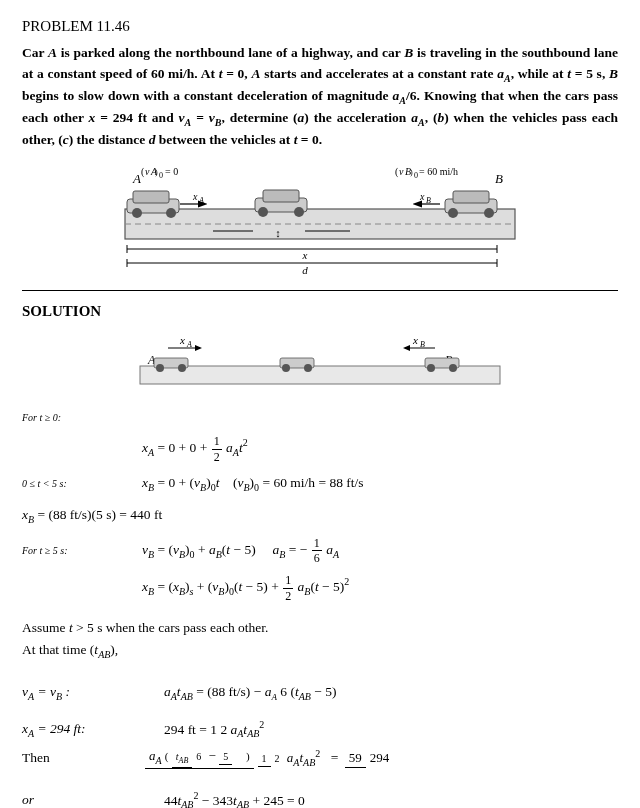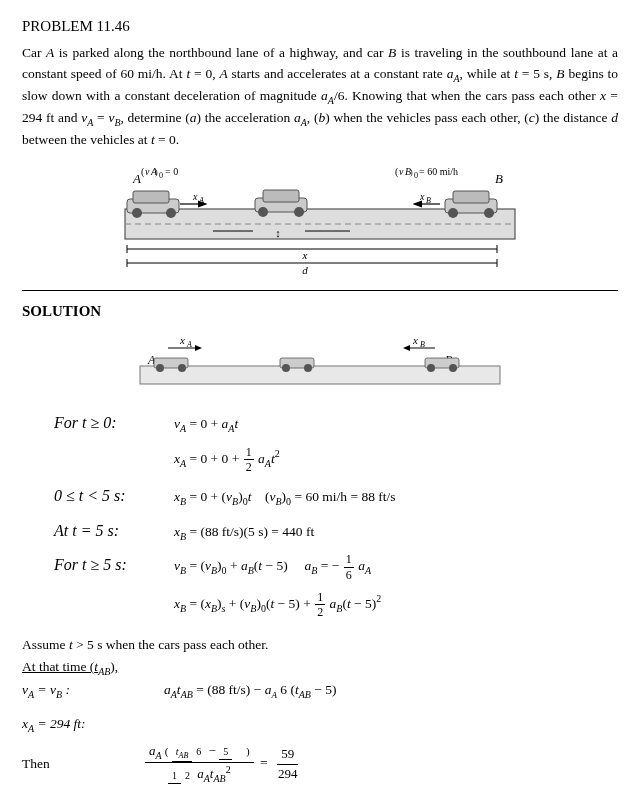--- a/index.html
+++ b/index.html
@@ -14,20 +14,21 @@
     }
     .problem-title {
       font-weight: normal;
       font-size: 15px;
       margin-bottom: 8px;
     }
     .problem-text {
       font-size: 13.5px;
       line-height: 1.55;
       text-align: justify;
+      font-weight: bold;
     }
     .problem-text em, .solution-body em { font-style: italic; }
     .diagram-container {
       display: flex;
       justify-content: center;
       margin: 10px 0 14px 0;
     }
     .divider {
       border: none;
       border-top: 1.5px solid #000;
@@ -46,22 +47,21 @@
     .equation-row {
       display: flex;
       align-items: baseline;
       margin-bottom: 8px;
       font-size: 13.5px;
       line-height: 1.6;
     }
     .eq-label {
       min-width: 120px;
       font-style: italic;
-      font-size: 16px;
-      margin-left: 32px;
+      font-size: 10px;
     }
     .eq-content {
       flex: 1;
       font-size: 13.5px;
     }
     .eq-content .frac {
       display: inline-flex;
       flex-direction: column;
       align-items: center;
       vertical-align: middle;
@@ -79,22 +79,21 @@
       line-height: 1.2;
     }
     .sub { font-size: 10px; vertical-align: sub; }
     .sup { font-size: 10px; vertical-align: super; }
     .assume-text {
       font-size: 13.5px;
       margin-bottom: 6px;
     }
     .at-time-text {
       font-size: 13.5px;
-      margin-bottom: 5px;
-      text-decoration: underline;
+      margin-bottom: 24px;
     }
     .two-col {
       display: flex;
       align-items: baseline;
       margin-bottom: 6px;
       font-size: 13.5px;
       gap: 22px;
     }
     .col-label {
       min-width: 120px;
@@ -110,21 +109,21 @@
       font-size: 13.5px;
     }
     .then-label {
       min-width: 120px;
     }
     .then-eq {
       flex: 1;
     }
     .big-frac {
       display: inline-flex;
-      flex-direction: column;
+      flex-direction: row;
       align-items: center;
       vertical-align: middle;
       margin: 0 3px;
     }
     .big-frac .num {
       border-bottom: 1.5px solid #000;
       padding: 0 4px;
       font-size: 13px;
       line-height: 1.4;
     }
@@ -251,23 +250,20 @@
         <path d="M0,0 L0,6 L7,3 z" fill="#000"></path>
       </marker>
     </defs>
   </svg>
 </div>
 
 <div>
 
   <div class="equation-row">
     <span class="eq-label">For <em>t</em> ≥ 0:</span>
-    <span class="eq-content">
-      <em>v</em><sub class="sub"><em>A</em></sub> = 0 + <em>a</em><sub class="sub"><em>A</em></sub><em>t</em>
-    </span>
   </div>
 
   <div class="equation-row">
     <span class="eq-label"></span>
     <span class="eq-content">
       <em>x</em><sub class="sub"><em>A</em></sub> = 0 + 0 +
       <span class="frac">
         <span class="num">1</span>
         <span class="den">2</span>
       </span>
@@ -277,21 +273,20 @@
 
   <div class="equation-row">
     <span class="eq-label">0 ≤ <em>t</em> &lt; 5 s:</span>
     <span class="eq-content">
       <em>x</em><sub class="sub"><em>B</em></sub> = 0 + (<em>v</em><sub class="sub"><em>B</em></sub>)<sub class="sub">0</sub><em>t</em> &nbsp;&nbsp;
       (<em>v</em><sub class="sub"><em>B</em></sub>)<sub class="sub">0</sub> = 60 mi/h = 88 ft/s
     </span>
   </div>
 
   <div class="equation-row">
-    <span class="eq-label">At <em>t</em> = 5 s:</span>
     <span class="eq-content">
       <em>x</em><sub class="sub"><em>B</em></sub> = (88 ft/s)(5 s) = 440 ft
     </span>
   </div>
 
   <div class="equation-row">
     <span class="eq-label">For <em>t</em> ≥ 5 s:</span>
     <span class="eq-content">
       <em>v</em><sub class="sub"><em>B</em></sub> = (<em>v</em><sub class="sub"><em>B</em></sub>)<sub class="sub">0</sub> + <em>a</em><sub class="sub"><em>B</em></sub>(<em>t</em> − 5) &nbsp;&nbsp;&nbsp;
       <em>a</em><sub class="sub"><em>B</em></sub> = −
@@ -333,20 +328,28 @@
         <span class="num"><em>a</em><sub class="sub" style="font-size:9px;"><em>A</em></sub></span>
         <span class="den">6</span>
       </span>
       (<em>t</em><sub class="sub"><em>AB</em></sub> − 5)
     </span>
   </div>
 
   <div class="two-col" style="margin-top:17px;">
     <span class="col-label">
       <em>x</em><sub class="sub"><em>A</em></sub> = 294 ft:
+    </span>
+    <span class="col-eq">
+      294 ft =
+      <span class="frac">
+        <span class="num">1</span>
+        <span class="den">2</span>
+      </span>
+      <em>a</em><sub class="sub"><em>A</em></sub><em>t</em><sub class="sub"><em>AB</em></sub><sup class="sup">2</sup>
     </span>
   </div>
 
   <div class="then-row" style="margin-top:8px; align-items:center;">
     <span class="then-label">Then</span>
     <span class="then-eq">
       <span class="big-frac">
         <span class="num">
           <em>a</em><sub class="sub"><em>A</em></sub>
           <span style="font-size:11px;">(</span>

